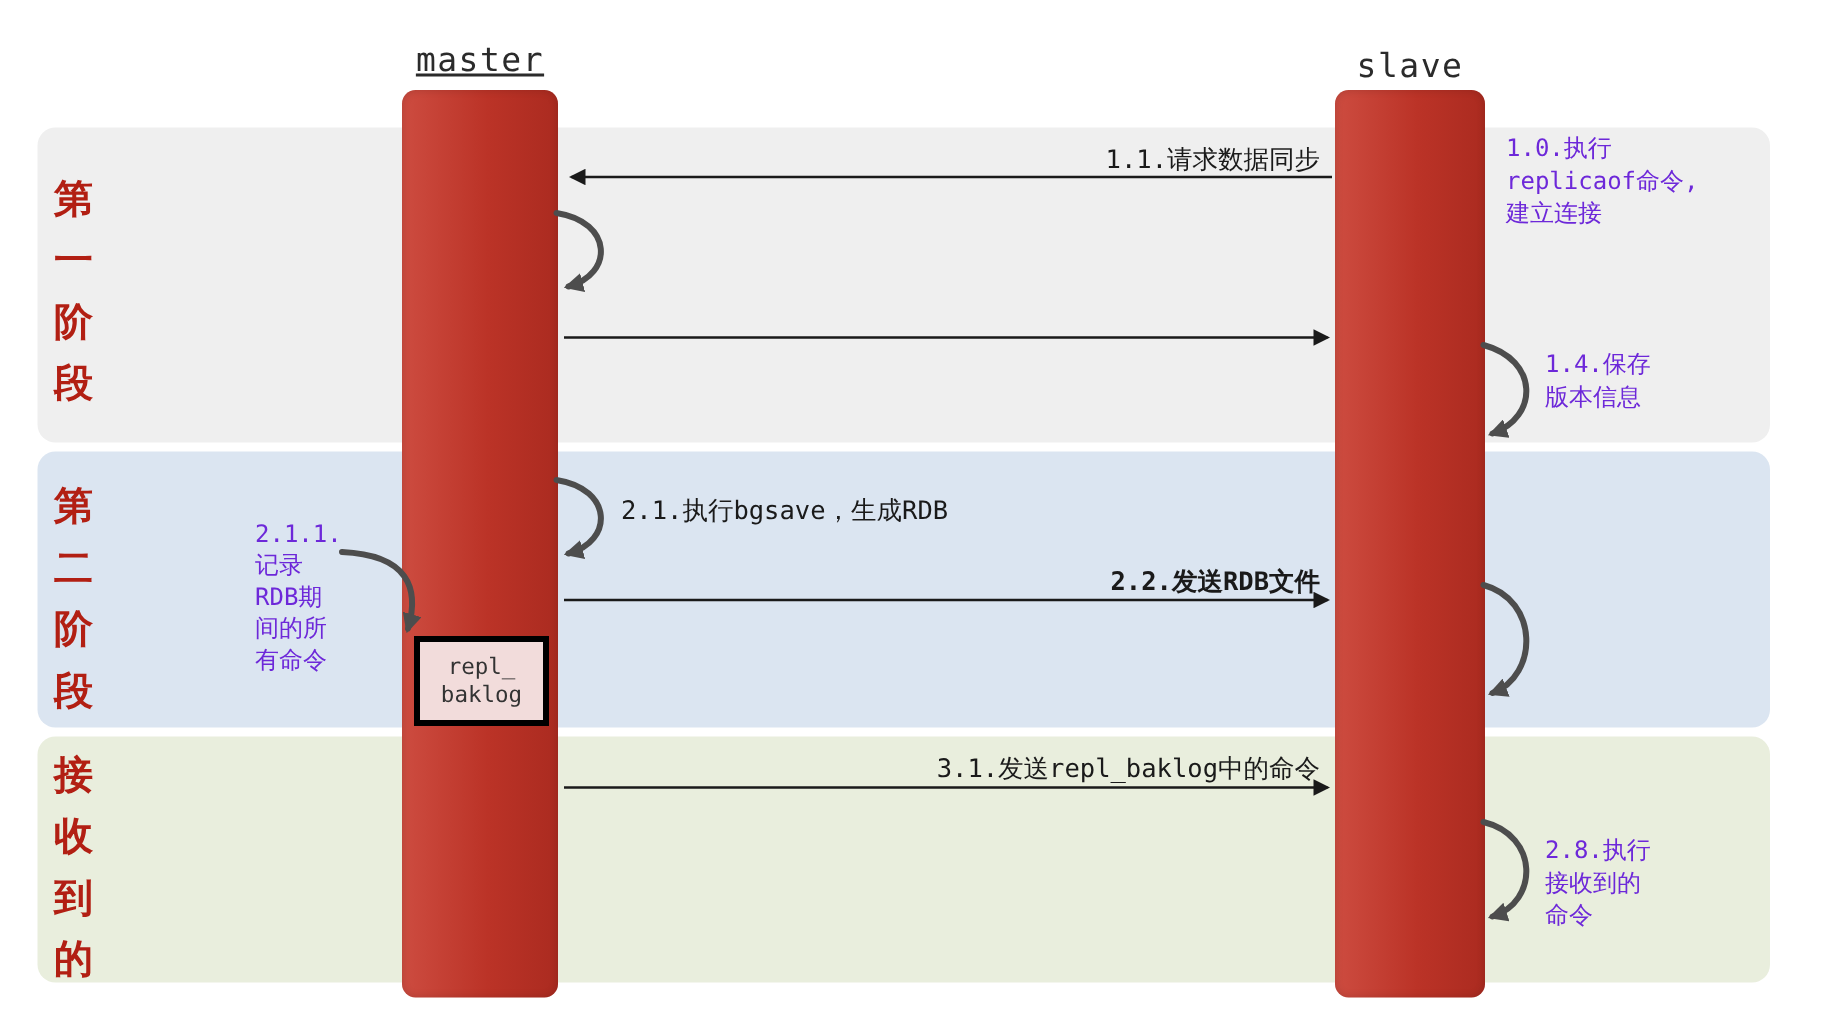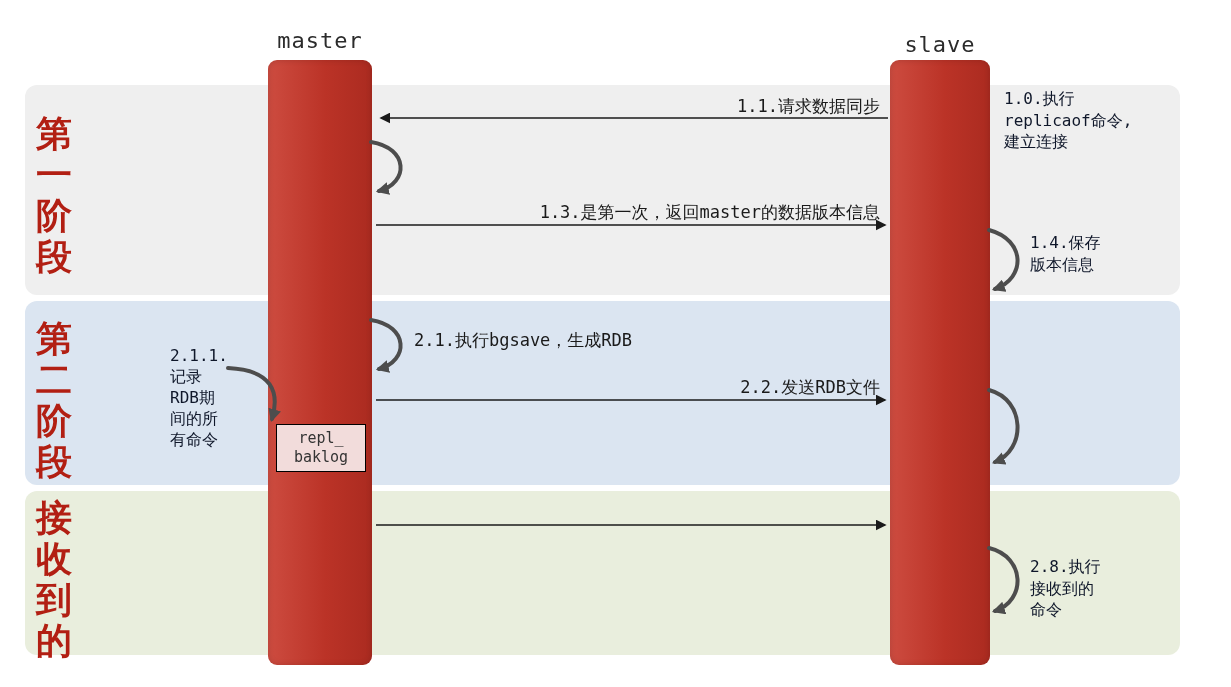--- a/index.html
+++ b/index.html
@@ -10,71 +10,71 @@
     font-family:"DejaVu Sans Mono","Liberation Mono",monospace;
     overflow:hidden;
   }
   .band{position:absolute;left:25px;width:1155px;border-radius:12px;}
   #band-1{top:85px;height:210px;background:#efefef;}
   #band-2{top:301px;height:184px;background:#dbe5f1;}
   #band-3{top:491px;height:164px;background:#e9eedd;}
 
   .phase-label{
     position:absolute;left:36px;width:32px;
-    font-size:36px;font-weight:bold;color:#b21f13;
+    font-size:26px;font-weight:bold;color:#b21f13;
     line-height:41px;word-break:break-all;
     font-family:"DejaVu Sans","Liberation Sans",sans-serif;
   }
   #phase-1-label{top:113px;}
   #phase-2-label{top:318px;}
   #phase-3-label{top:497px;}
 
   .lifeline{
     position:absolute;top:60px;height:605px;border-radius:9px;
     background:linear-gradient(90deg,#cd4c40 0%,#bb3327 55%,#ab2b20 100%);
     box-shadow:inset 0 0 6px rgba(0,0,0,0.15);
   }
   #master-bar{left:268px;width:104px;}
   #slave-bar{left:890px;width:100px;}
 
   .lifeline-title{
     position:absolute;top:28px;height:26px;line-height:26px;
     text-align:center;font-size:22px;color:#2b2b2b;letter-spacing:1px;
   }
-  #master-title{left:268px;width:104px;}
+  #master-title{left:268px;width:104px;text-decoration:underline;}
   #slave-title{left:890px;width:100px;top:32px;}
 
   .arrow-label{
     position:absolute;text-align:right;
     font-size:17px;color:#1a1a1a;
   }
   #label-m11{left:380px;width:500px;top:95px;}
   #label-m13{left:380px;width:500px;top:201px;}
-  #label-m22{left:380px;width:500px;top:376px;}
+  #label-m22{left:380px;width:500px;top:376px;font-weight:bold;}
   #label-m31{left:380px;width:500px;top:501px;}
 
   .side-label{
     position:absolute;font-size:17px;color:#1a1a1a;text-align:left;
   }
   #label-m12{left:414px;top:151px;}
   #label-m21{left:414px;top:329px;}
 
   .note-label{
-    position:absolute;font-size:16px;color:#0f172a;
+    position:absolute;font-size:16px;color:#6d28d9;
     white-space:pre-line;line-height:1.35;text-align:left;
   }
   #label-m10{left:1004px;top:88px;}
   #label-m14{left:1030px;top:232px;}
   #label-m23{left:1030px;top:388px;}
   #label-m32{left:1030px;top:556px;}
   #label-m211{left:170px;top:345px;font-size:16px;line-height:1.32;}
 
   #repl-baklog-box{
-    position:absolute;left:276px;top:424px;width:90px;height:48px;
-    background:#f2dcdb;border:1px solid #000000;box-sizing:border-box;
+    position:absolute;left:276px;top:424px;width:90px;height:60px;
+    background:#f2dcdb;border:4px solid #000000;box-sizing:border-box;
     display:flex;align-items:center;justify-content:center;
     font-size:15px;color:#333;text-align:center;
     white-space:pre-line;line-height:1.3;z-index:5;
   }
 
   #arrows-svg{position:absolute;left:0;top:0;z-index:4;pointer-events:none;}
 </style>
 </head>
 <body>
 
@@ -122,30 +122,30 @@
 
     <line x1="376" y1="525" x2="885" y2="525" stroke="#1a1a1a" stroke-width="1.6" marker-end="url(#ah-black)"></line>
 
     <path d="M 989 548 C 1026 557, 1026 601, 995 611" fill="none" stroke="#4d4d4d" stroke-width="4" stroke-linecap="round" marker-end="url(#ah-gray)"></path>
   </svg>
 
   <div id="repl-baklog-box">repl_
 baklog</div>
 
   <div class="arrow-label" id="label-m11">1.1.请求数据同步</div>
-  <div class="arrow-label" id="label-m13">1.3.是第一次，返回master的数据版本信息</div>
   <div class="note-label" id="label-m10">1.0.执行
 replicaof命令,
 建立连接</div>
   <div class="note-label" id="label-m14">1.4.保存
 版本信息</div>
   <div class="side-label" id="label-m21">2.1.执行bgsave，生成RDB</div>
   <div class="note-label" id="label-m211">2.1.1.
 记录
 RDB期
 间的所
 有命令</div>
   <div class="arrow-label" id="label-m22">2.2.发送RDB文件</div>
+  <div class="arrow-label" id="label-m31">3.1.发送repl_baklog中的命令</div>
   <div class="note-label" id="label-m32">2.8.执行
 接收到的
 命令</div>
 
 </div>
 
 </body></html>

